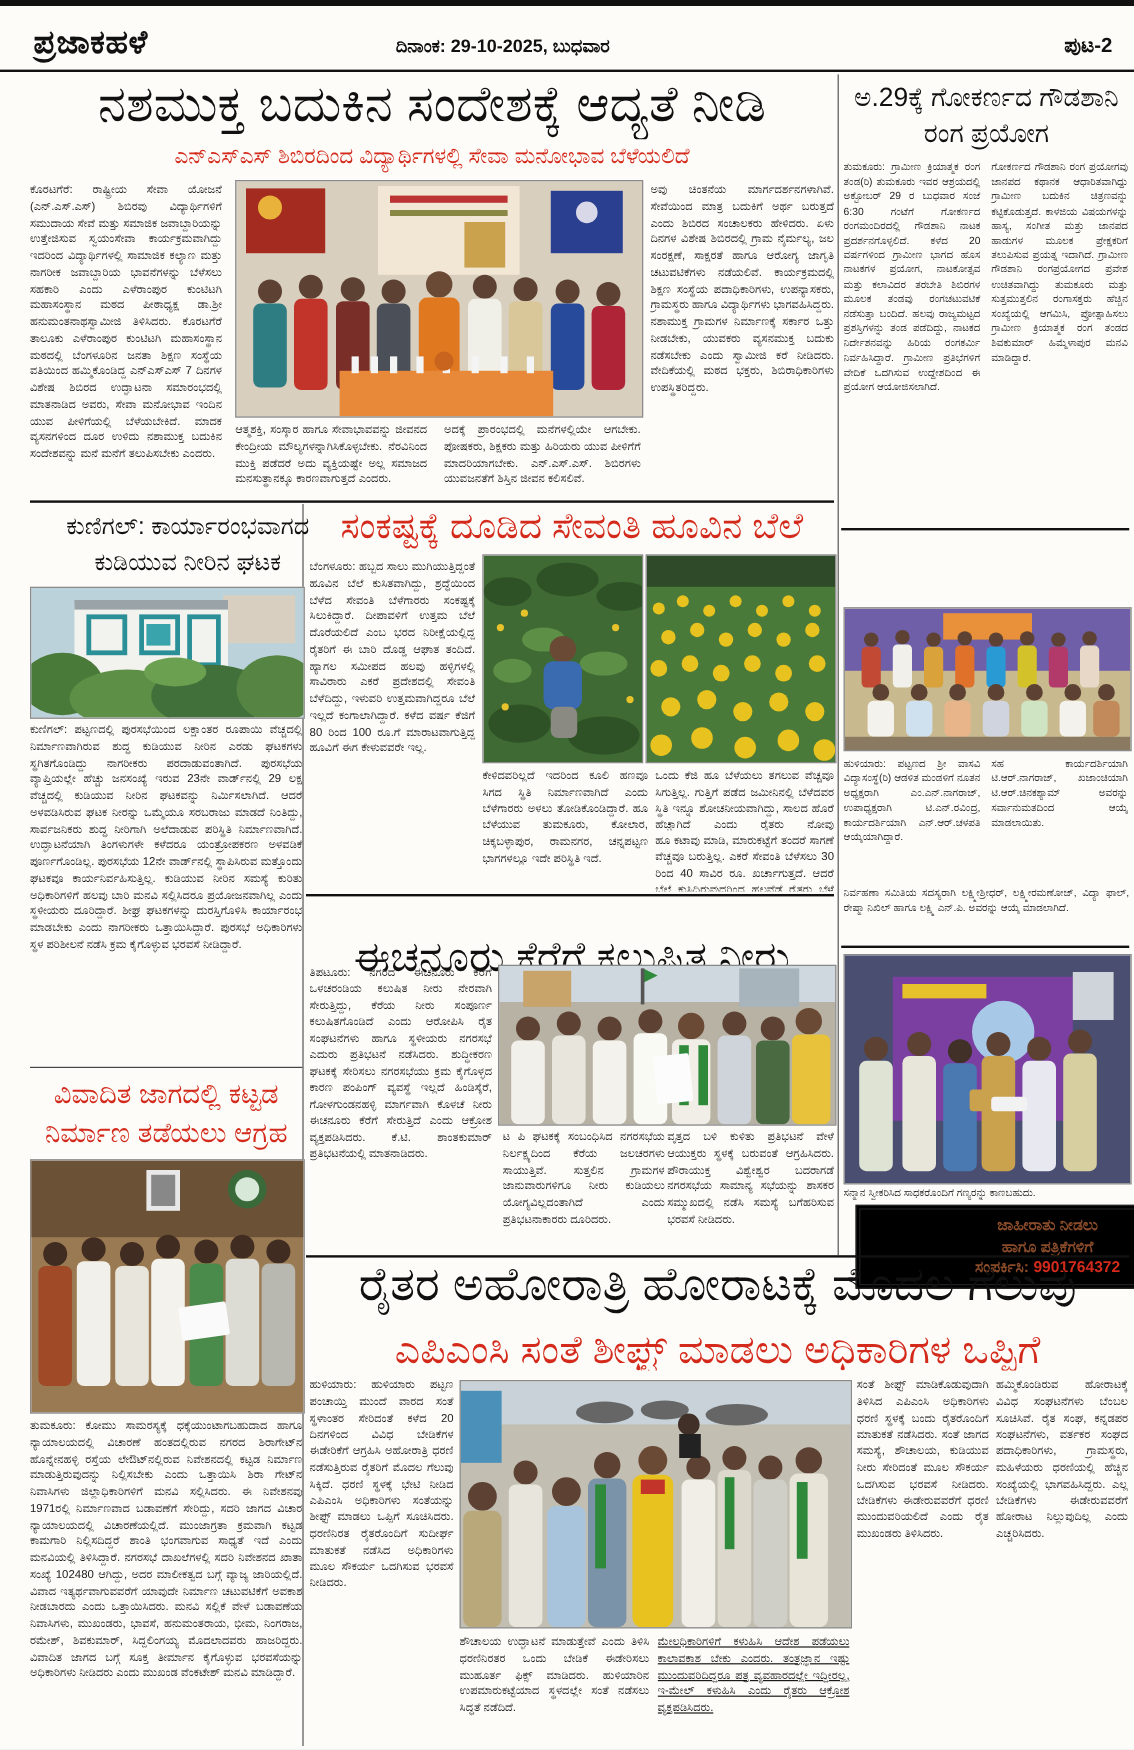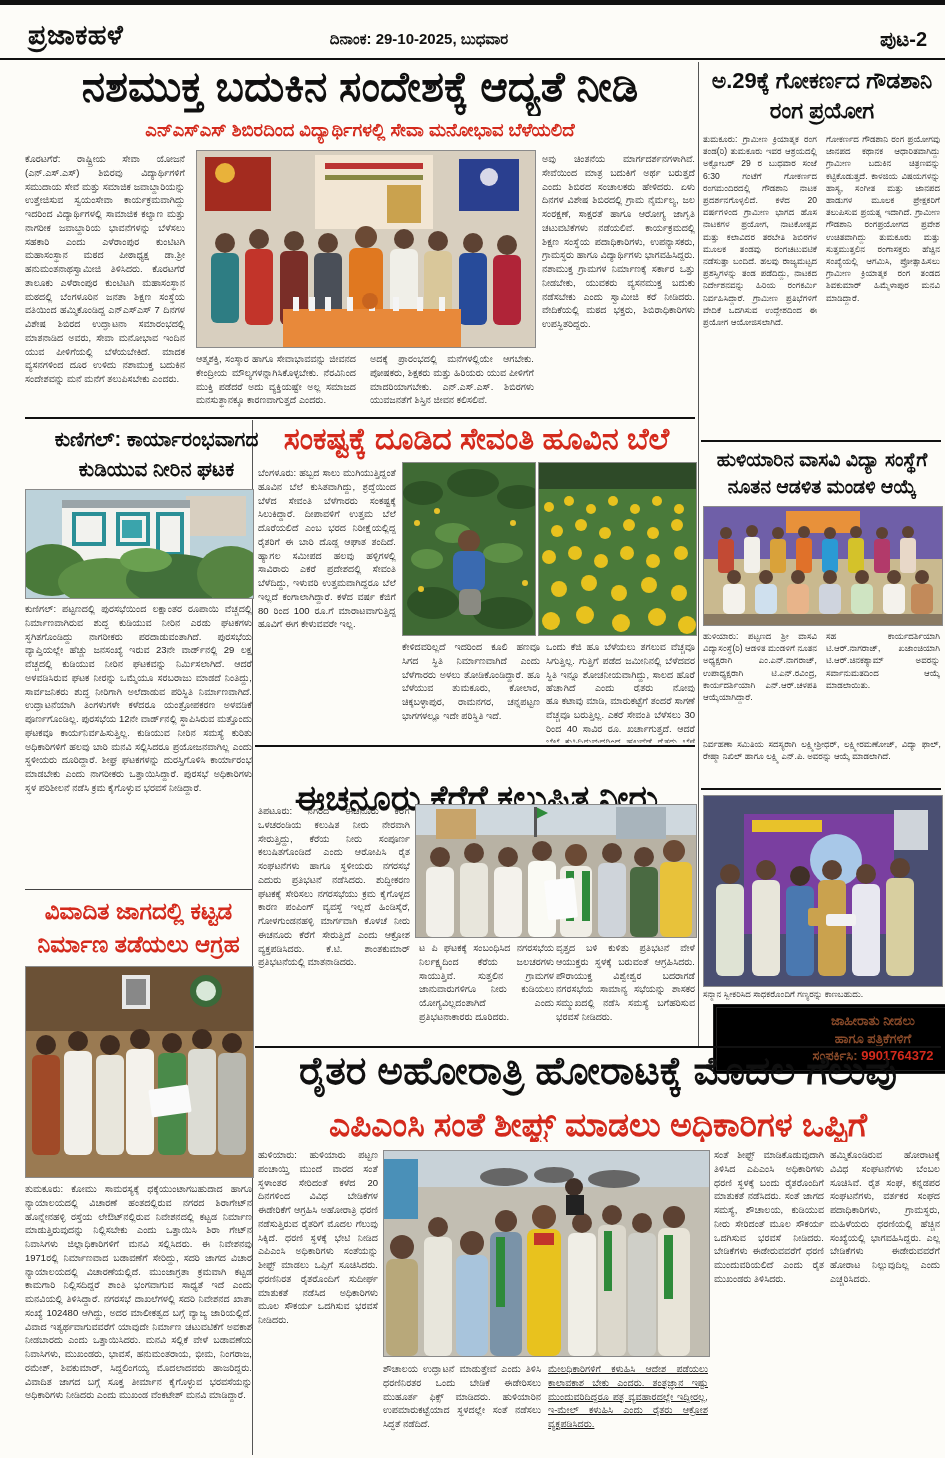--- a/index.html
+++ b/index.html
@@ -4,27 +4,27 @@
 <style>
   html,body{margin:0;padding:0;background:#e9e9e9;}
   #page{position:relative;width:945px;height:1458px;background:#fdfcf8;margin:0 auto;
         font-family:"Liberation Sans","DejaVu Sans",sans-serif;overflow:hidden;}
   .abs{position:absolute;}
   .rule-h{position:absolute;background:#111;}
   .rule-v{position:absolute;background:#555;width:1px;}
   .col{position:absolute;font-size:9.5px;line-height:1.45;text-align:justify;
        color:#1b1b1b;overflow:hidden;word-break:break-word;}
   .col.tiny{font-size:8.6px;line-height:1.42;}
-  .hl{position:absolute;font-weight:bold;color:#101010;text-align:center;overflow:hidden;}
+  .hl{position:absolute;font-weight:normal;color:#101010;text-align:center;overflow:hidden;}
   .hl.red{color:#d42a1c;}
   .photo{position:absolute;overflow:hidden;border:1px solid #8a8a8a;background:#ccc;}
   .photo svg{display:block;width:100%;height:100%;}
   #masthead{font-size:27px;font-weight:bold;color:#111;letter-spacing:0.5px;}
   #dateline{font-size:15px;font-weight:bold;color:#111;}
-  #pagenum{font-size:20px;font-weight:bold;color:#111;margin-left:48px;}
+  #pagenum{font-size:17px;font-weight:bold;color:#111;margin-left:48px;}
   #adbox{position:absolute;border:4px double #222;background:#000000;text-align:center;
          padding-top:4px;padding-left:48px;}
   #adbox .l1,#adbox .l2{font-size:13px;font-weight:bold;color:#8a4b2a;line-height:1.35;}
   #adbox .l3{font-size:13px;font-weight:bold;color:#8a4b2a;line-height:1.4;}
   #adbox .phone{color:#d42a1c;}
 </style>
 </head>
 <body>
 
 <div id="page">
@@ -93,21 +93,20 @@
   <div class="col" style="left:370px;top:352px;width:164px;height:63px;">ಅದಕ್ಕೆ ಪ್ರಾರಂಭದಲ್ಲಿ ಮನೆಗಳಲ್ಲಿಯೇ ಆಗಬೇಕು. ಪೋಷಕರು, ಶಿಕ್ಷಕರು ಮತ್ತು ಹಿರಿಯರು ಯುವ ಪೀಳಿಗೆಗೆ ಮಾದರಿಯಾಗಬೇಕು. ಎನ್.ಎಸ್.ಎಸ್. ಶಿಬಿರಗಳು ಯುವಜನತೆಗೆ ಶಿಸ್ತಿನ ಜೀವನ ಕಲಿಸಲಿವೆ.</div>
   <div class="col" style="left:542px;top:152px;width:153px;height:263px;">ಅವು ಚಿಂತನೆಯ ಮಾರ್ಗದರ್ಶನಗಳಾಗಿವೆ. ಸೇವೆಯಿಂದ ಮಾತ್ರ ಬದುಕಿಗೆ ಅರ್ಥ ಬರುತ್ತದೆ ಎಂದು ಶಿಬಿರದ ಸಂಚಾಲಕರು ಹೇಳಿದರು. ಏಳು ದಿನಗಳ ವಿಶೇಷ ಶಿಬಿರದಲ್ಲಿ ಗ್ರಾಮ ನೈರ್ಮಲ್ಯ, ಜಲ ಸಂರಕ್ಷಣೆ, ಸಾಕ್ಷರತೆ ಹಾಗೂ ಆರೋಗ್ಯ ಜಾಗೃತಿ ಚಟುವಟಿಕೆಗಳು ನಡೆಯಲಿವೆ. ಕಾರ್ಯಕ್ರಮದಲ್ಲಿ ಶಿಕ್ಷಣ ಸಂಸ್ಥೆಯ ಪದಾಧಿಕಾರಿಗಳು, ಉಪನ್ಯಾಸಕರು, ಗ್ರಾಮಸ್ಥರು ಹಾಗೂ ವಿದ್ಯಾರ್ಥಿಗಳು ಭಾಗವಹಿಸಿದ್ದರು. ನಶಾಮುಕ್ತ ಗ್ರಾಮಗಳ ನಿರ್ಮಾಣಕ್ಕೆ ಸರ್ಕಾರ ಒತ್ತು ನೀಡಬೇಕು, ಯುವಕರು ವ್ಯಸನಮುಕ್ತ ಬದುಕು ನಡೆಸಬೇಕು ಎಂದು ಸ್ವಾಮೀಜಿ ಕರೆ ನೀಡಿದರು. ವೇದಿಕೆಯಲ್ಲಿ ಮಠದ ಭಕ್ತರು, ಶಿಬಿರಾಧಿಕಾರಿಗಳು ಉಪಸ್ಥಿತರಿದ್ದರು.</div>
 
   <div class="rule-h" style="left:25px;top:417px;width:670px;height:2px;"></div>
 
   <div class="hl" style="left:703px;top:66px;width:238px;height:62px;font-size:22px;line-height:1.35;">ಅ.29ಕ್ಕೆ ಗೋಕರ್ಣದ ಗೌಡಶಾನಿ ರಂಗ ಪ್ರಯೋಗ</div>
   <div class="col tiny" style="left:703px;top:133px;width:114px;height:303px;">ತುಮಕೂರು: ಗ್ರಾಮೀಣ ಕ್ರಿಯಾತ್ಮಕ ರಂಗ ತಂಡ(ರಿ) ತುಮಕೂರು ಇವರ ಆಶ್ರಯದಲ್ಲಿ ಅಕ್ಟೋಬರ್ 29 ರ ಬುಧವಾರ ಸಂಜೆ 6:30 ಗಂಟೆಗೆ ಗೋಕರ್ಣದ ರಂಗಮಂದಿರದಲ್ಲಿ ಗೌಡಶಾನಿ ನಾಟಕ ಪ್ರದರ್ಶನಗೊಳ್ಳಲಿದೆ. ಕಳೆದ 20 ವರ್ಷಗಳಿಂದ ಗ್ರಾಮೀಣ ಭಾಗದ ಹೊಸ ನಾಟಕಗಳ ಪ್ರಯೋಗ, ನಾಟಕೋತ್ಸವ ಮತ್ತು ಕಲಾವಿದರ ತರಬೇತಿ ಶಿಬಿರಗಳ ಮೂಲಕ ತಂಡವು ರಂಗಚಟುವಟಿಕೆ ನಡೆಸುತ್ತಾ ಬಂದಿದೆ. ಹಲವು ರಾಜ್ಯಮಟ್ಟದ ಪ್ರಶಸ್ತಿಗಳನ್ನು ತಂಡ ಪಡೆದಿದ್ದು, ನಾಟಕದ ನಿರ್ದೇಶನವನ್ನು ಹಿರಿಯ ರಂಗಕರ್ಮಿ ನಿರ್ವಹಿಸಿದ್ದಾರೆ. ಗ್ರಾಮೀಣ ಪ್ರತಿಭೆಗಳಿಗೆ ವೇದಿಕೆ ಒದಗಿಸುವ ಉದ್ದೇಶದಿಂದ ಈ ಪ್ರಯೋಗ ಆಯೋಜಿಸಲಾಗಿದೆ.</div>
   <div class="col tiny" style="left:826px;top:133px;width:114px;height:303px;">ಗೋಕರ್ಣದ ಗೌಡಶಾನಿ ರಂಗ ಪ್ರಯೋಗವು ಜಾನಪದ ಕಥಾನಕ ಆಧಾರಿತವಾಗಿದ್ದು ಗ್ರಾಮೀಣ ಬದುಕಿನ ಚಿತ್ರಣವನ್ನು ಕಟ್ಟಿಕೊಡುತ್ತದೆ. ಕಾಳಜಿಯ ವಿಷಯಗಳನ್ನು ಹಾಸ್ಯ, ಸಂಗೀತ ಮತ್ತು ಜಾನಪದ ಹಾಡುಗಳ ಮೂಲಕ ಪ್ರೇಕ್ಷಕರಿಗೆ ತಲುಪಿಸುವ ಪ್ರಯತ್ನ ಇದಾಗಿದೆ. ಗ್ರಾಮೀಣ ಗೌಡಶಾನಿ ರಂಗಪ್ರಯೋಗದ ಪ್ರವೇಶ ಉಚಿತವಾಗಿದ್ದು ತುಮಕೂರು ಮತ್ತು ಸುತ್ತಮುತ್ತಲಿನ ರಂಗಾಸಕ್ತರು ಹೆಚ್ಚಿನ ಸಂಖ್ಯೆಯಲ್ಲಿ ಆಗಮಿಸಿ, ಪ್ರೋತ್ಸಾಹಿಸಲು ಗ್ರಾಮೀಣ ಕ್ರಿಯಾತ್ಮಕ ರಂಗ ತಂಡದ ಶಿವಕುಮಾರ್ ಹಿಮ್ಮೆಳಾಪುರ ಮನವಿ ಮಾಡಿದ್ದಾರೆ.</div>
   <div class="rule-h" style="left:701px;top:440px;width:240px;height:2px;"></div>
 
-  <div class="hl" style="left:703px;top:447px;width:238px;height:56px;font-size:19px;line-height:1.4;">ಹುಳಿಯಾರಿನ ವಾಸವಿ ವಿದ್ಯಾ ಸಂಸ್ಥೆಗೆ ನೂತನ ಆಡಳಿತ ಮಂಡಳಿ ಆಯ್ಕೆ</div>
 
   <div class="photo" style="left:703px;top:506px;width:238px;height:118px;">
     <svg viewBox="0 0 238 118" preserveAspectRatio="none">
       <rect width="238" height="118" fill="#c9b98f"></rect>
       <rect x="0" y="0" width="238" height="52" fill="#6f5fa8"></rect>
       <rect x="82" y="4" width="74" height="22" fill="#e8913a"></rect>
       <g>
         <circle cx="22" cy="26" r="6" fill="#5d4233"></circle>
           <rect x="14" y="32" width="16" height="34" rx="4" fill="#c24a34"></rect>
         <circle cx="48" cy="24" r="6" fill="#5d4233"></circle>

